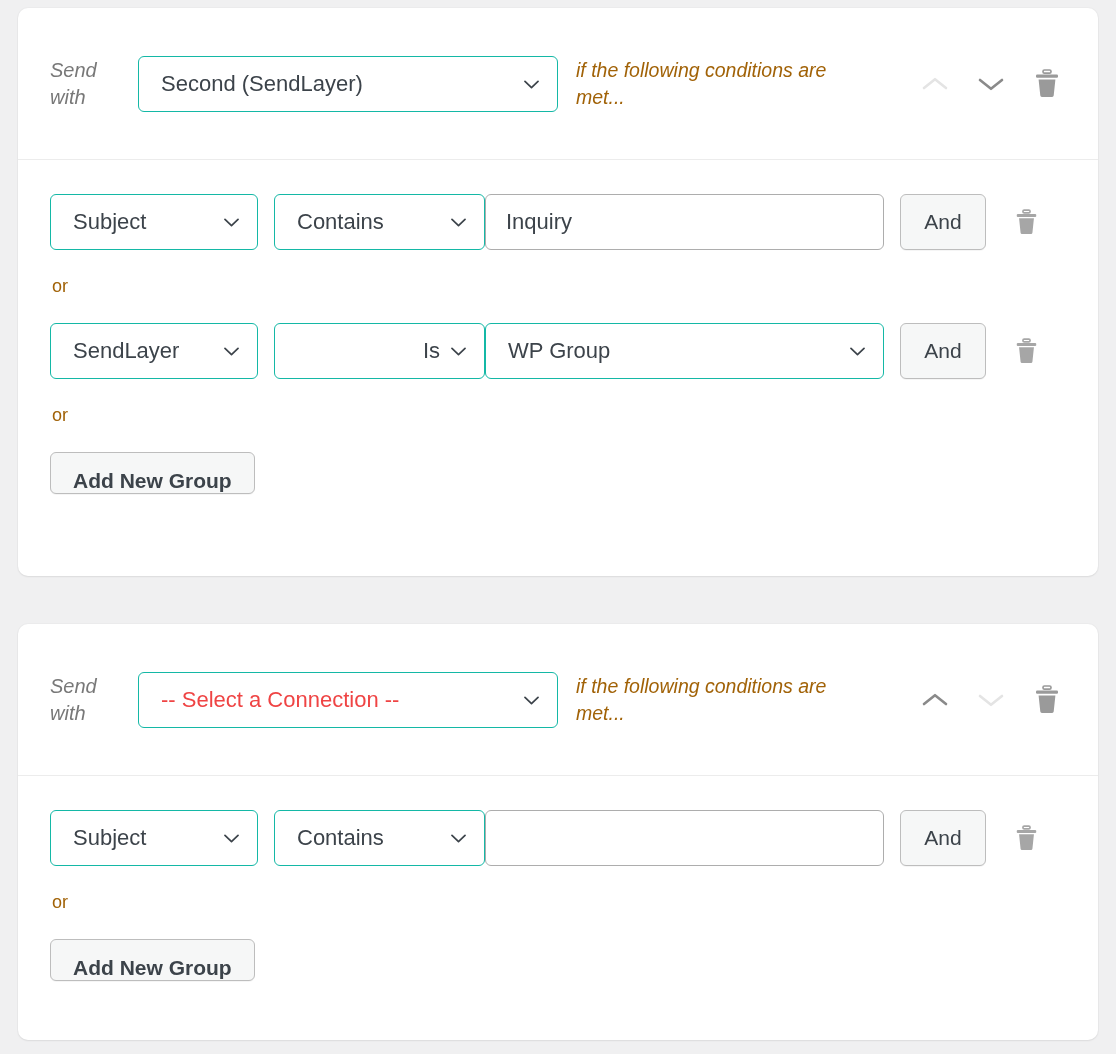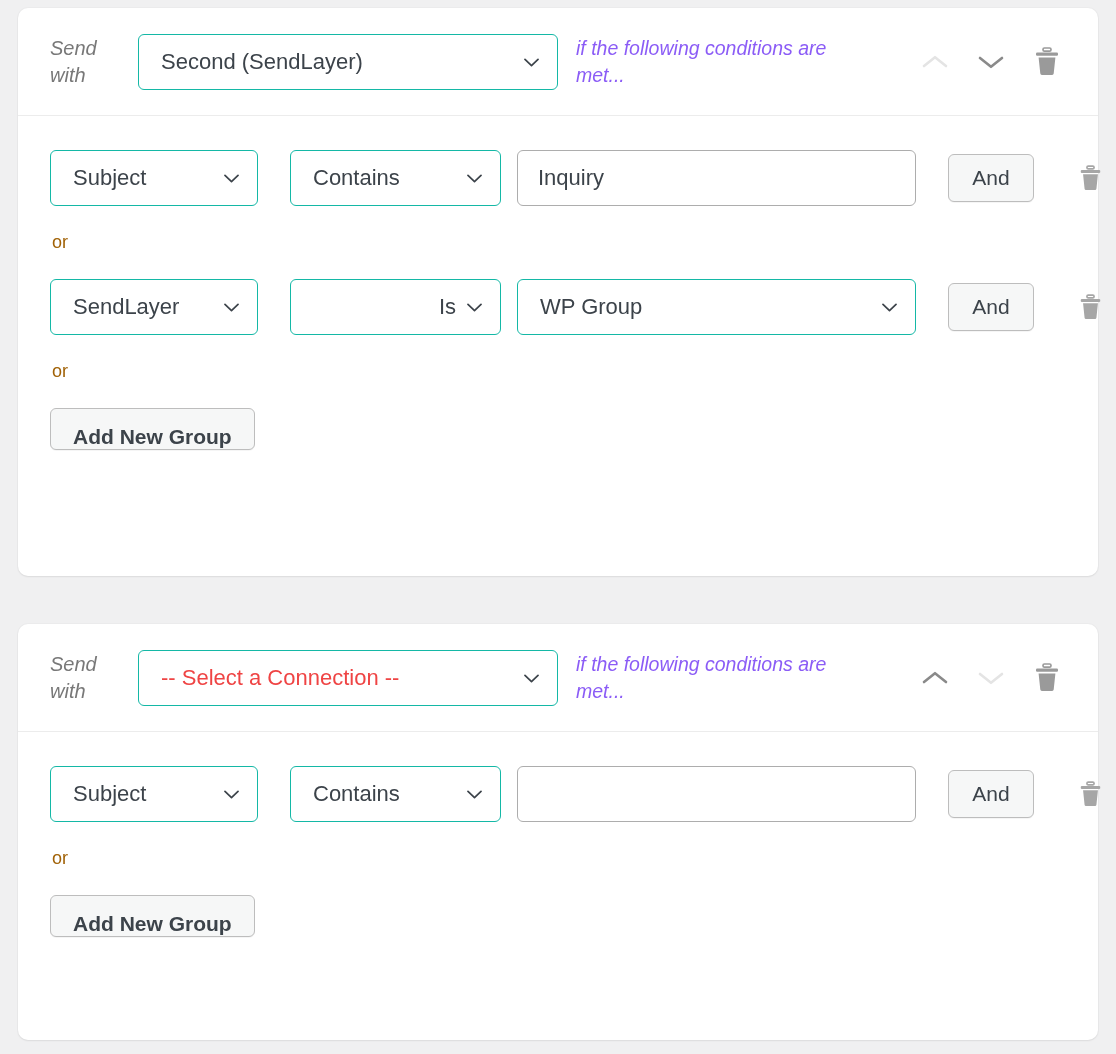--- a/index.html
+++ b/index.html
@@ -28,39 +28,39 @@
     border-radius: 10px;
     box-shadow: 0 1px 2px rgba(0,0,0,.07), 0 0 0 1px rgba(0,0,0,.02);
   }
   #card-0 { top: 8px;  height: 568px; }
   #card-1 { top: 624px; height: 416px; }
 
   
   .card-header {
     display: flex;
     align-items: center;
-    height: 108px;
+    height: 152px;
     padding: 0 30px 0 32px;
     border-bottom: 1px solid #ececec;
   }
   .send-with {
     font-style: italic;
     font-size: 20px;
     line-height: 1.35;
     color: #787878;
     width: 72px;
     flex: 0 0 72px;
     white-space: pre-line;
   }
   .conn-select-wrap { flex: 0 0 420px; margin-left: 16px; }
   .cond-note {
     font-style: italic;
     font-size: 19.5px;
     line-height: 1.38;
-    color: #8b5cf6;
+    color: #a16207;
     margin-left: 18px;
     width: 300px;
     flex: 0 0 300px;
   }
   .header-actions {
     margin-left: auto;
     display: flex;
     align-items: center;
     gap: 22px;
     padding-right: 4px;
@@ -97,21 +97,21 @@
     margin-top: -4px;
     width: 15px; height: 9px;
   }
   .caret svg { display: block; width: 15px; height: 9px; }
 
   
   .card-body { padding: 34px 30px 38px 32px; }
   .rule-row {
     display: flex;
     align-items: center;
-    gap: 16px;
+    gap: 0;
   }
   .f-field   { flex: 0 0 208px; }
   .f-op      { flex: 0 0 211px; margin-left: 16px; }
   .f-val     { flex: 0 0 399px; }
   .f-and     { flex: 0 0 86px;  margin-left: 16px; }
   .f-trash   { flex: 0 0 40px;  margin-left: 20px; display:flex; align-items:center; justify-content:center; }
 
   .op-wide .sel-text { right: 44px; text-align: right; }
 
   .txt {
@@ -123,21 +123,21 @@
     font-size: 22px;
     color: #3c434a;
     padding: 0 20px;
     font-family: "Liberation Sans", sans-serif;
     outline: none;
   }
   .txt::placeholder { color: #b9b9b9; }
 
   .btn-and {
     width: 86px;
-    height: 48px;
+    height: 56px;
     border: 1px solid #bdbdbd;
     border-radius: 6px;
     background: #f6f7f7;
     color: #3c434a;
     font-size: 21px;
     font-family: "Liberation Sans", sans-serif;
     cursor: pointer;
     box-shadow: 0 1px 0 rgba(0,0,0,.04);
   }
 

